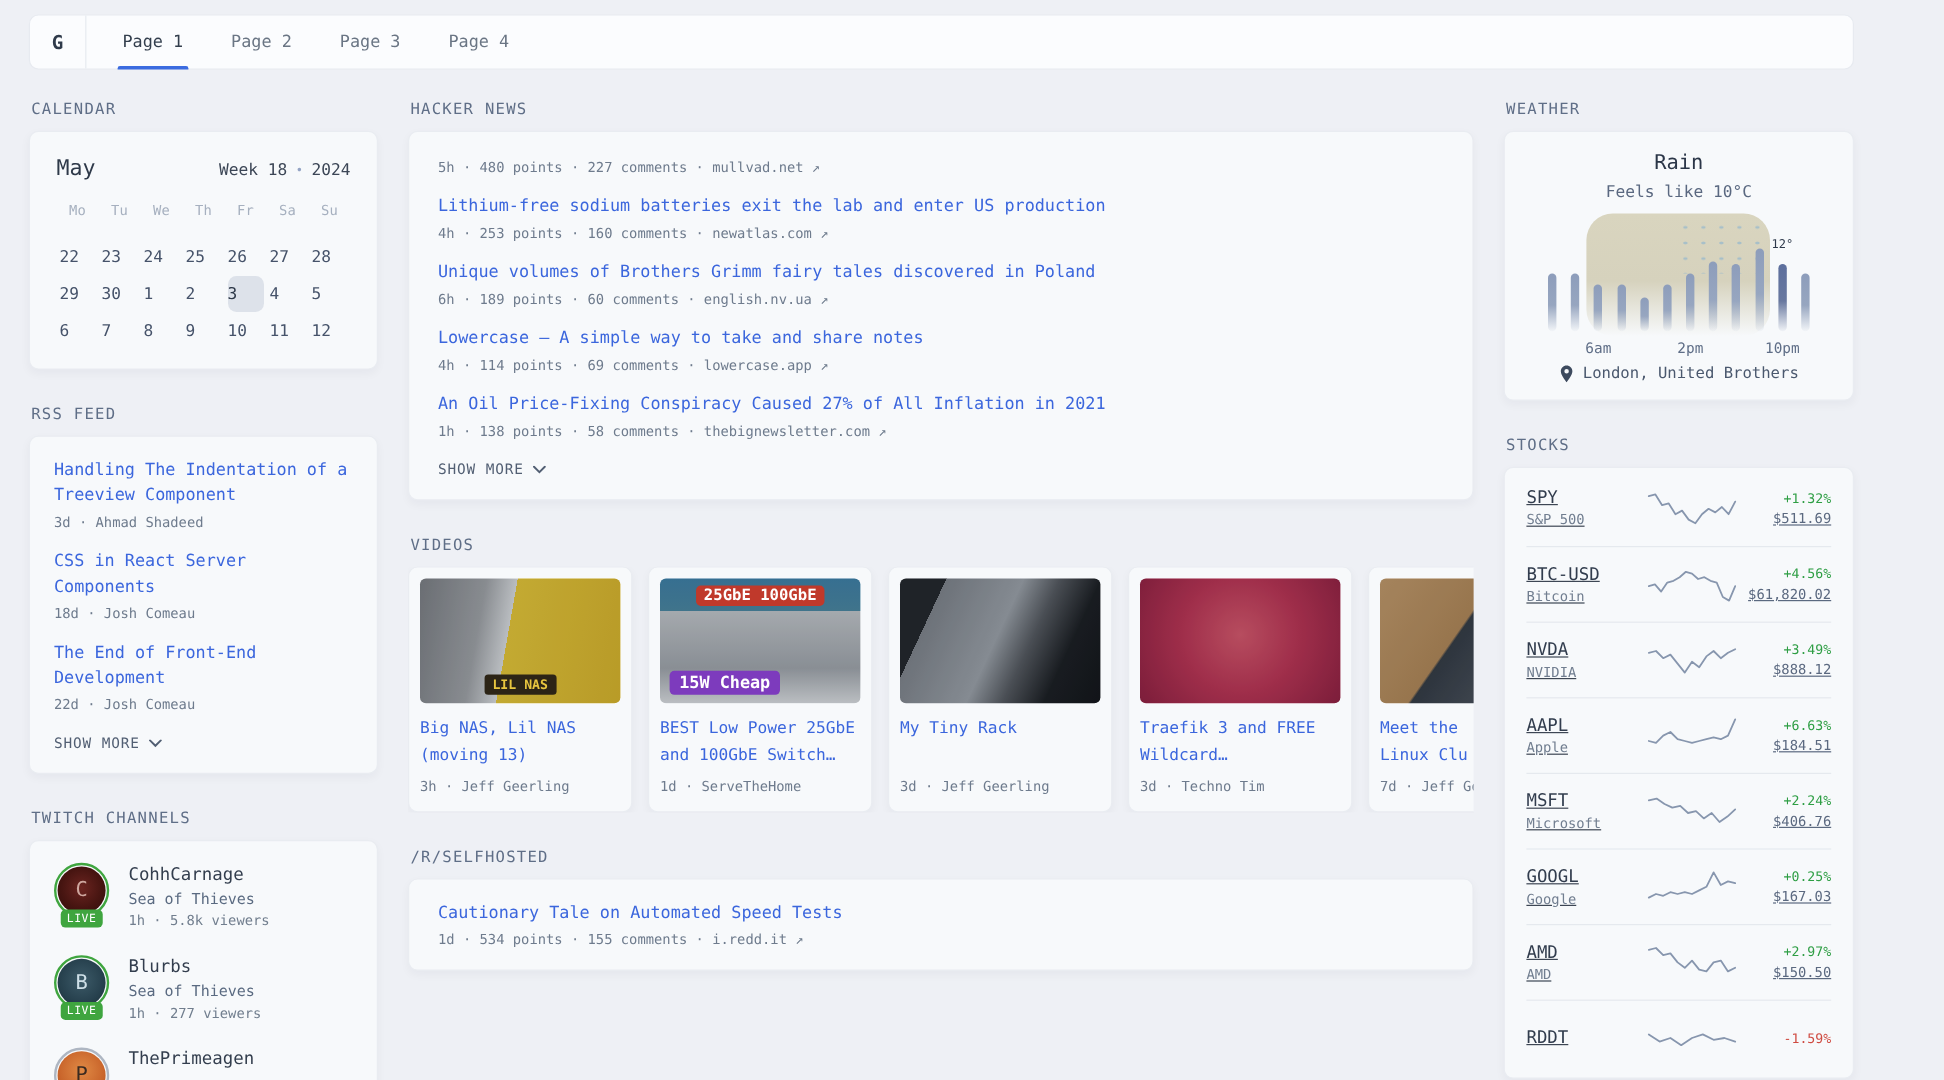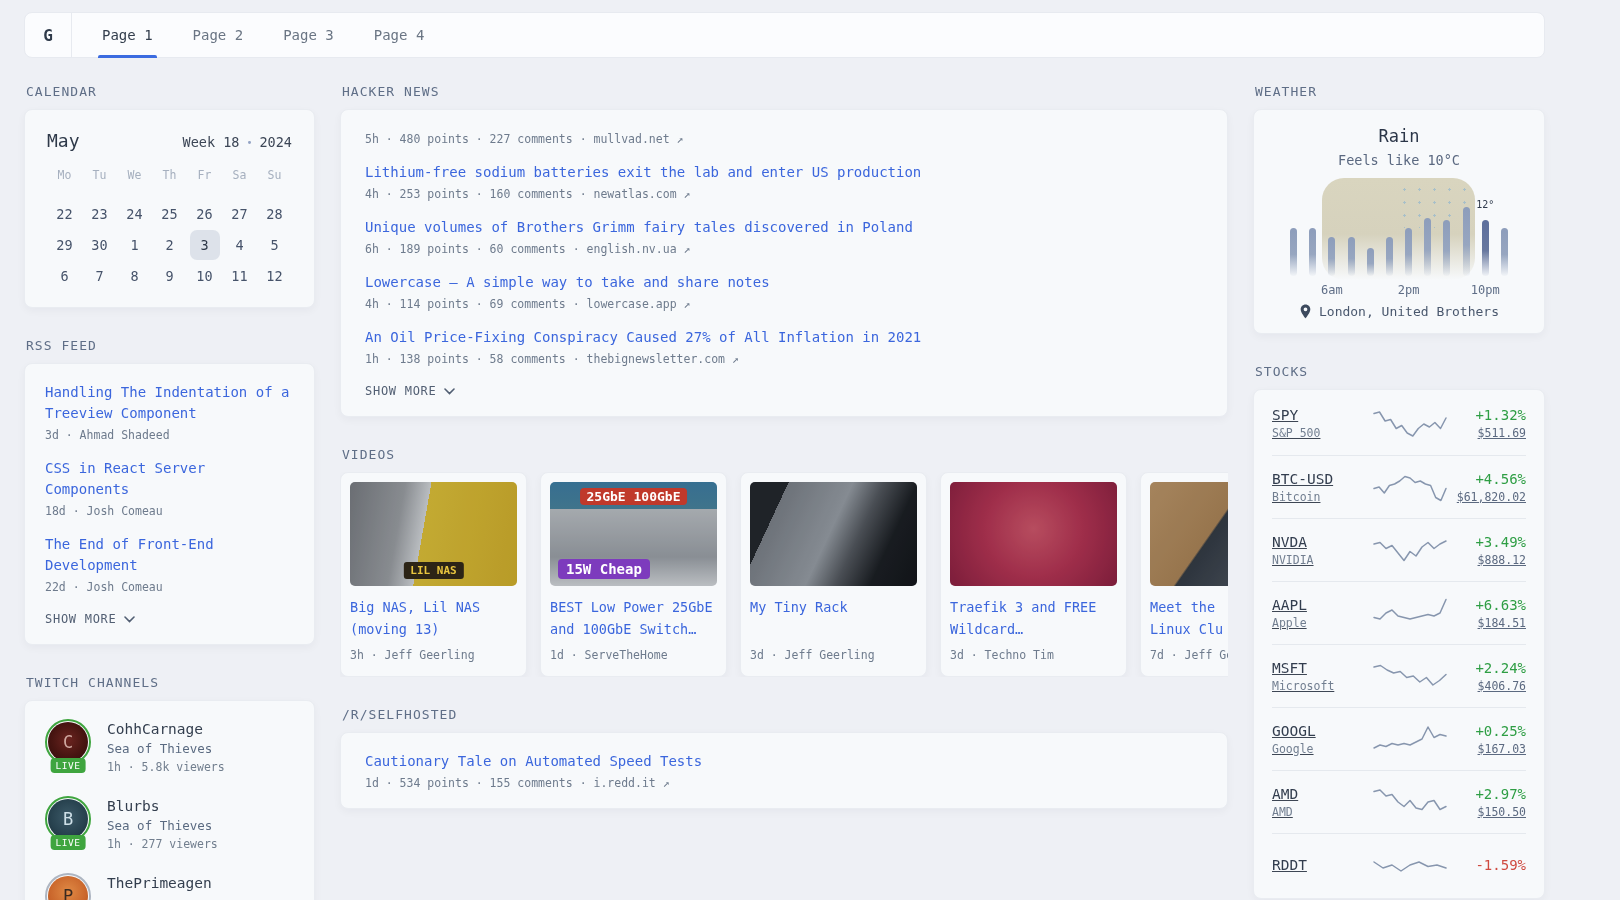--- a/index.html
+++ b/index.html
@@ -34,21 +34,21 @@
           box-shadow:0 3px 8px rgba(25,35,55,.04); }
 
   
   .cal-card { padding:20px 22px 16px; }
   .cal-head { display:flex; justify-content:space-between; align-items:baseline; }
   .cal-month { font-size:18px; color:#2e3949; }
   .cal-week { font-size:13.5px; color:#3c4656; display:flex; gap:7px; align-items:center; }
   .cal-week .dot { color:#93a3c4; font-size:10px; }
   .cal-grid { display:grid; grid-template-columns:repeat(7,1fr); margin-top:12px; row-gap:1px; }
   .cal-wd { text-align:center; font-size:11.5px; color:#a6b0bf; padding:5px 0; }
-  .cal-day { text-align:center; font-size:13.5px; color:#46536a; padding:7px 0;
+  .cal-day { text-align:left; font-size:13.5px; color:#46536a; padding:7px 0;
              border-radius:7px; width:30px; justify-self:center; }
   .cal-day.selected { background:#dde2ea; color:#2e3949; }
 
   
   .feed { padding:18px 24px; }
   .feed-sm { padding:18px 20px; }
   .item + .item { margin-top:16px; }
   .item-title { font-size:14px; line-height:1.5; color:#3b66dd; cursor:pointer; }
   .item-meta { margin-top:4px; font-size:11.5px; color:#6e7b8d; }
   .item-meta:empty { display:none; }
@@ -129,21 +129,21 @@
   
   .stocks-card { padding:2px 18px; }
   .stock-row { display:flex; align-items:center; height:63px; cursor:pointer; }
   .stock-row + .stock-row { border-top:1px solid #e5e9ee; }
   .st-left { width:100px;text-decoration:underline; }
   .st-sym { font-size:14.5px; color:#323d4e; }
   .st-name { margin-top:3px; font-size:11.5px; color:#717e90; }
   .st-name:empty { display:none; }
   .spark { width:76px; height:38px; flex-shrink:0; }
   .st-right { flex:1; text-align:right; }
-  .st-change { font-size:14px; color:#2e9e44; }
+  .st-change { font-size:11px; color:#2e9e44; }
   .stock-row.down .st-change { color:#cf4a40; }
   .st-price { margin-top:3px; font-size:11.5px; color:#5b6980;text-decoration:underline; }
   .st-price:empty { display:none; }
 </style>
 </head>
 <body>
 
 <div class="page">
 
   <nav>

